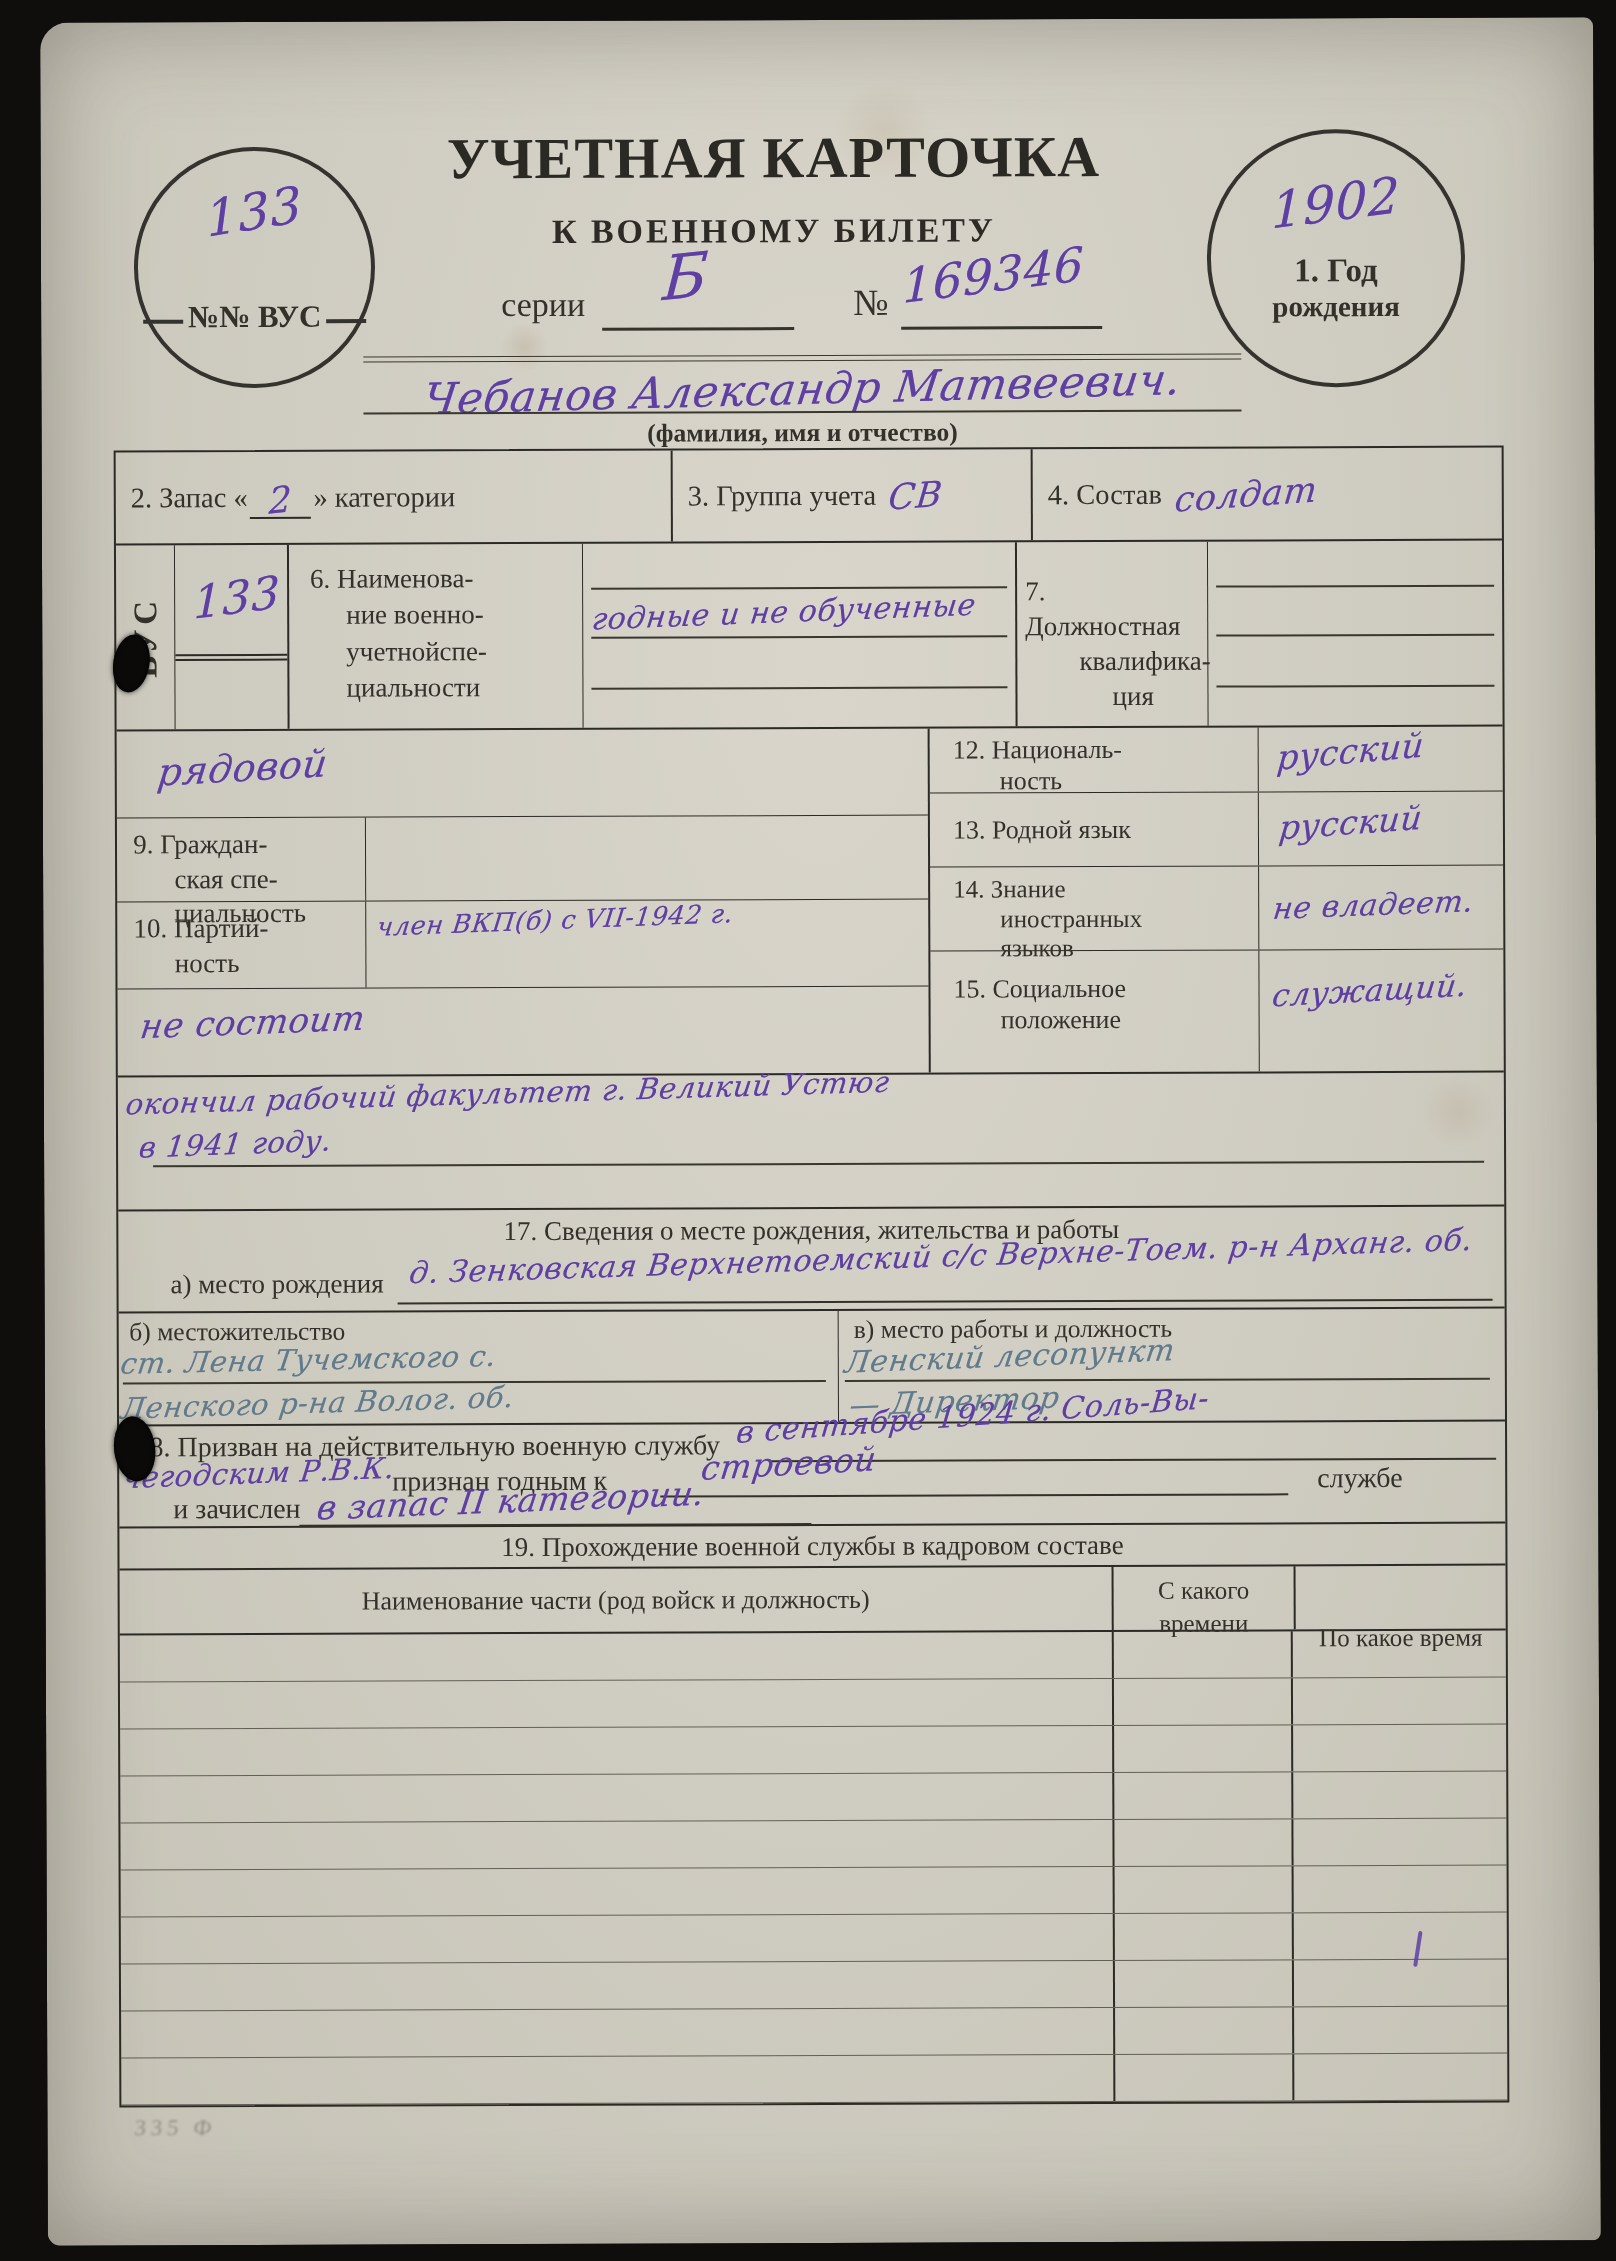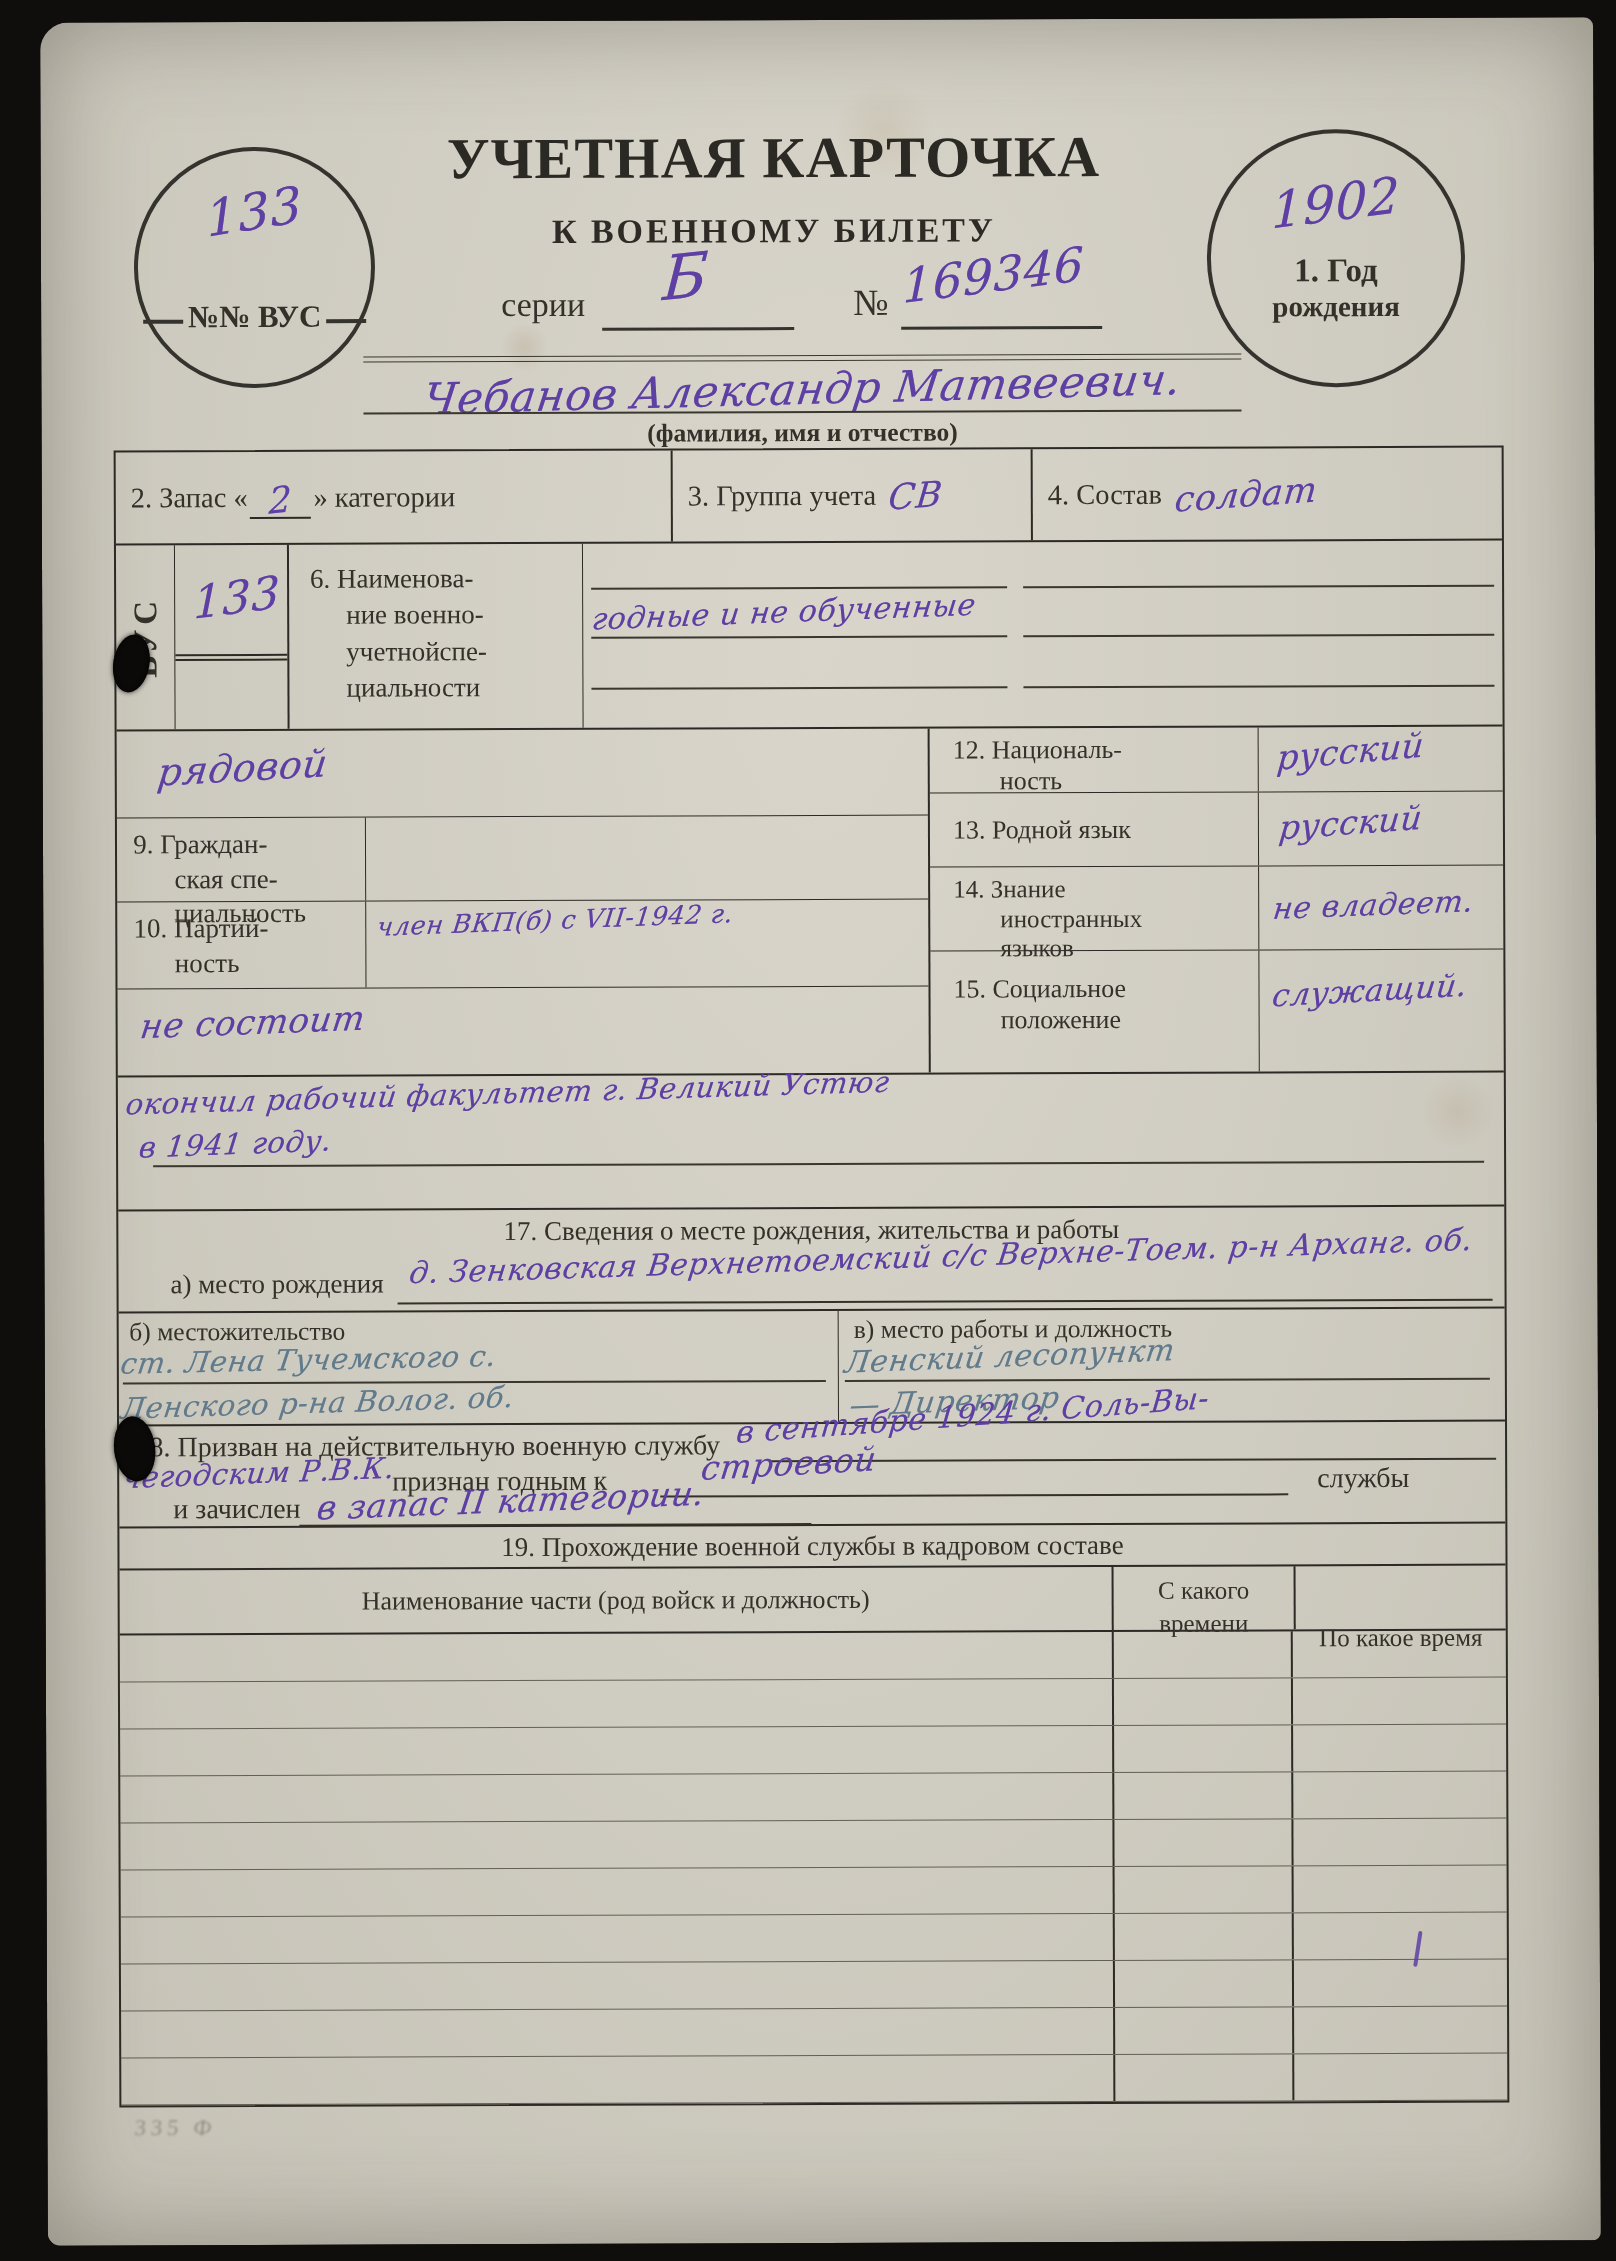--- a/index.html
+++ b/index.html
@@ -211,20 +211,25 @@
         <span>ние военно-</span>
         <span>учетнойспе-</span>
         <span>циальности</span>
       </div>
       <div class="c-f6v">
         <span class="vrule" style="top:44px"></span>
         <span class="vrule" style="top:93px"></span>
         <span class="vrule" style="top:144px"></span>
         <span class="f6hand hand purple">годные и не обученные</span>
       </div>
+      <div class="c-f7l br3 printed lblblock" style="border-left:2.3px solid #2c2a24;">
+        <span>7. Должностная</span>
+        <span>квалифика-</span>
+        <span>ция</span>
+      </div>
       <div class="c-f7v">
         <span class="vrule" style="top:44px"></span>
         <span class="vrule" style="top:93px"></span>
         <span class="vrule" style="top:144px"></span>
       </div>
     </div>
 
     <div class="trow r3 bb5">
       <div class="col-left br4">
         <div class="sub bb3" style="height:87px">
@@ -325,21 +330,21 @@
     </div>
 
     <div class="r18 bb4">
       <span class="hand purple" style="left:617px;top:-25.6px;font-size:30px;transform:rotate(-4deg) skewX(-10deg);">в сентябре 1924 г. Соль-Вы-</span>
       <span class="printed" style="left:16.3px;top:4.7px;">18. Призван на действительную военную службу</span>
       <span class="hrule" style="left:652px;right:9.3px;top:36px;"></span>
       <span class="hand purple" style="left:3.5px;top:30px;font-size:29px;transform:rotate(-2deg) skewX(-9deg);">чегодским Р.В.К.</span>
       <span class="printed" style="left:273px;top:40px;">признан годным к</span>
       <span class="hand purple" style="left:582px;top:20px;font-size:33px;transform:rotate(-3deg) skewX(-10deg);">строевой</span>
       <span class="hrule" style="left:541px;width:628px;top:71px;"></span>
-      <span class="printed" style="left:1198px;top:40px;">службы</span>
+      <span class="printed" style="left:1198px;top:40px;">службе</span>
       <span class="printed" style="left:54px;top:67px;">и зачислен</span>
       <span class="hand purple" style="left:198px;top:56px;font-size:33px;transform:rotate(-2deg) skewX(-10deg);">в запас II категории.</span>
       <span class="hrule" style="left:180px;width:512px;top:99px;height:1.7px;"></span>
     </div>
 
     <div class="r19h printed">19. Прохождение военной службы в кадровом составе</div>
     <div class="trow t19h bb4" style="border-top:2.3px solid #2c2a24;">
       <div class="t19c1 br4 printed">Наименование части (род войск и должность)</div>
       <div class="t19c2 br4 printed">С какого времени</div>
       <div class="t19c3 printed">По какое время</div>

